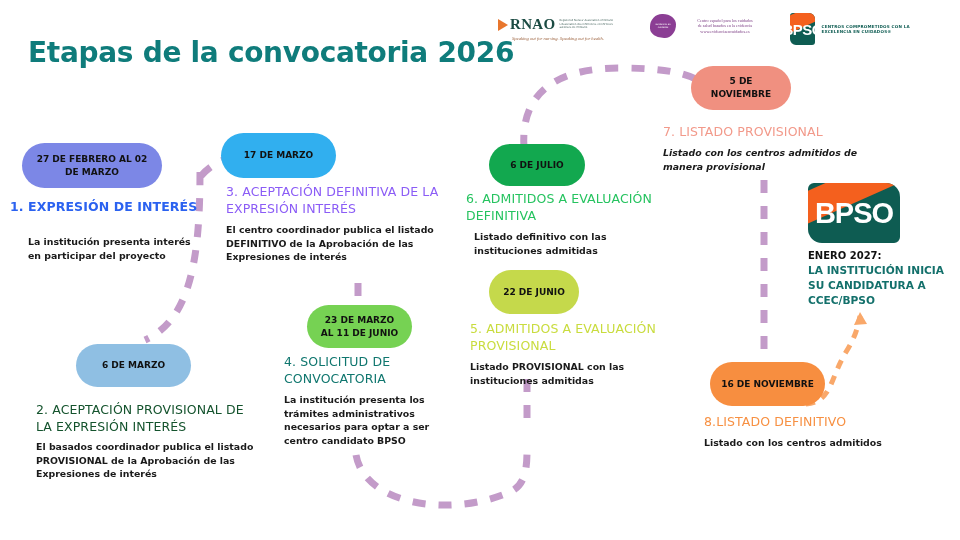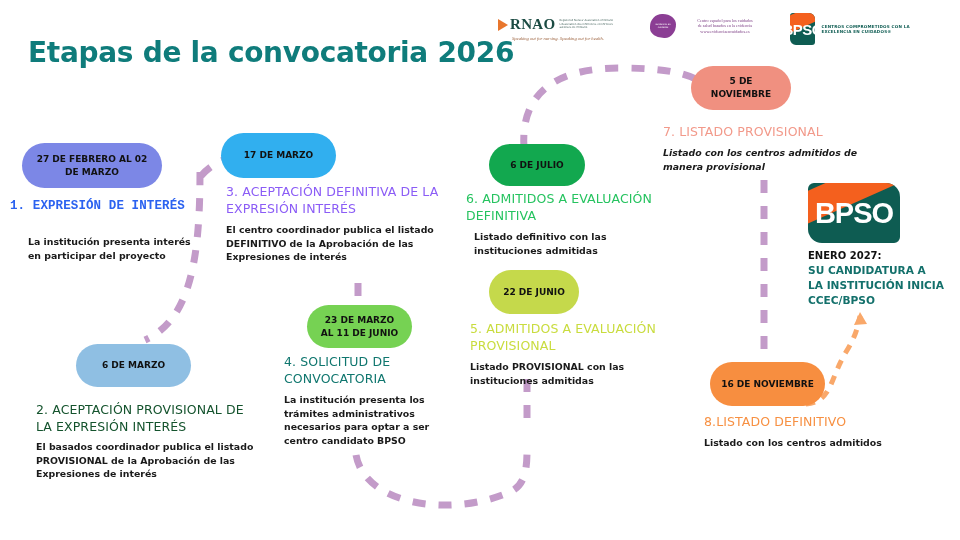--- a/index.html
+++ b/index.html
@@ -59,21 +59,21 @@
   
   .pill{
     position:absolute;display:flex;align-items:center;justify-content:center;text-align:center;
     border-radius:999px;color:#111111;font-weight:bold;font-size:9px;line-height:13px;
     padding:15px 10px;box-sizing:border-box;
   }
 
   
   .step{position:absolute;}
   .step-title{font-size:12.5px;line-height:17px;font-weight:normal;letter-spacing:.1px;}
-  .step-title.bold{font-weight:bold;font-family:Liberation Mono, monospace;}
+  .step-title.bold{font-weight:bold;}
   .step-desc{font-size:9.4px;line-height:13.6px;color:#1a1a1a;font-weight:bold;margin-top:20px;}
 
   
   .bpso-big{position:absolute;left:808px;top:183px;}
   .bpso-big-mark{
     position:relative;width:92px;height:60px;background:#0E5C52;overflow:hidden;
     border-radius:6px 14px 6px 14px;display:flex;align-items:center;justify-content:center;
   }
   .bpso-big-mark .slash{
     position:absolute;left:-18px;top:-14px;width:140px;height:30px;background:#F4601E;
@@ -190,18 +190,18 @@
   </div>
 
   <div class="bpso-big">
     <div class="bpso-big-mark">
       <div class="slash"></div>
       <div class="letters">BPSO</div>
     </div>
   </div>
   <div class="bpso-cap">
     <div class="l1">ENERO 2027:</div>
+    <div class="l2">LA INSTITUCIÓN INICIA</div>
     <div class="l2">SU CANDIDATURA A</div>
-    <div class="l2">LA INSTITUCIÓN INICIA</div>
     <div class="l2">CCEC/BPSO</div>
   </div>
 
 </div>
 
 </body></html>

